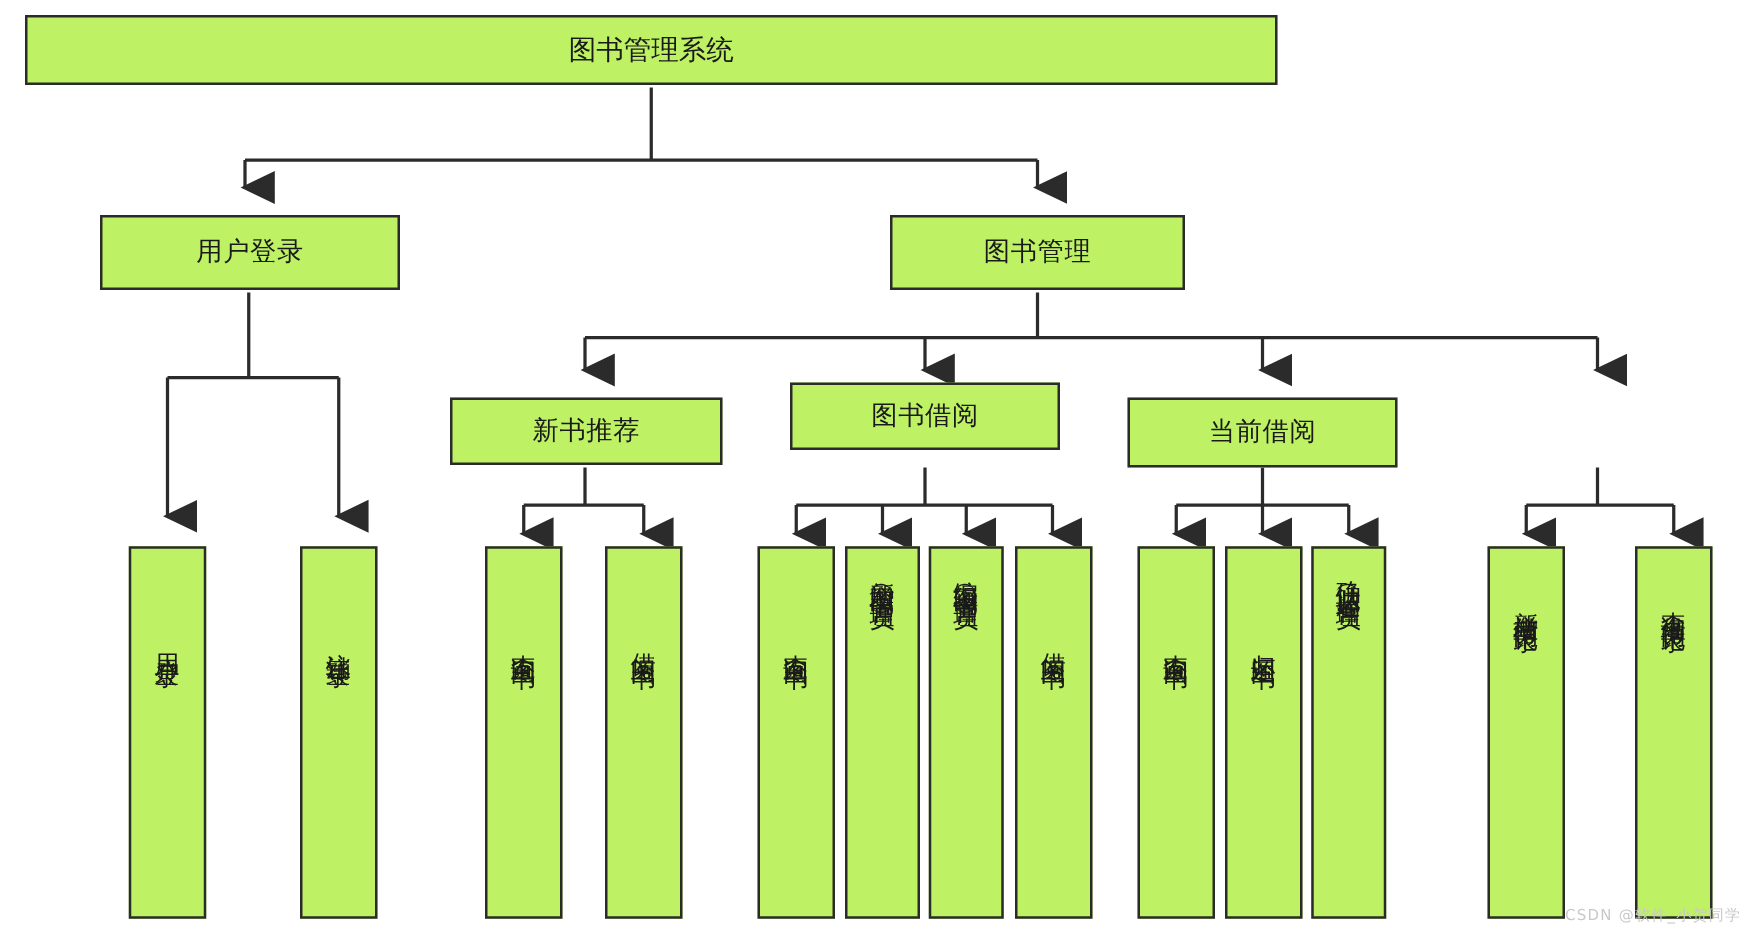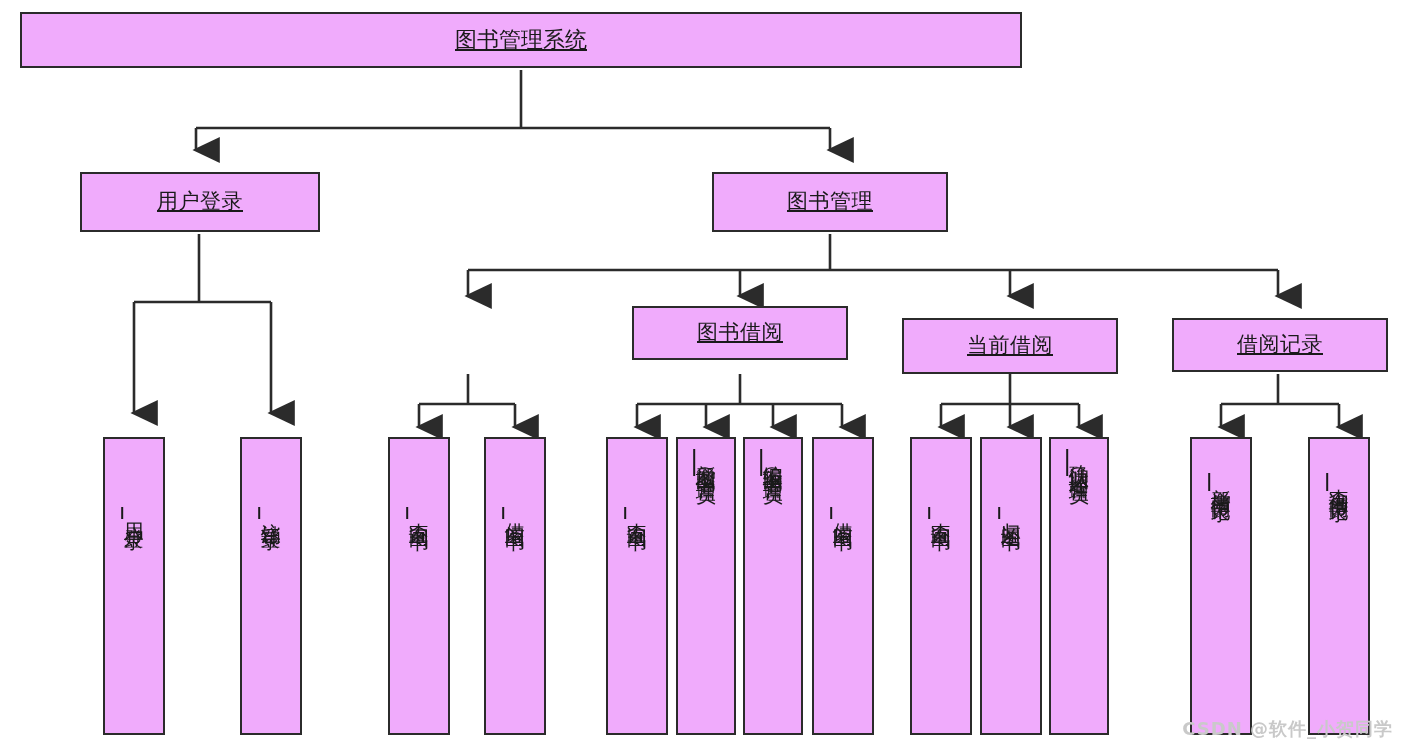--- a/index.html
+++ b/index.html
@@ -21,28 +21,27 @@
     position: absolute;
     left: 0;
     top: 0;
     width: 1405px;
     height: 747px;
     pointer-events: none;
   }
   .node {
     position: absolute;
     box-sizing: border-box;
-    background: #f0abfc;
+    background: #bef264;
     border: 2.5px solid #2b2b2b;
     display: flex;
     align-items: center;
     justify-content: center;
     color: #1a1a1a;
     text-align: center;
-    text-decoration: underline;
   }
   .node.h {
     font-size: 21px;
     letter-spacing: 0.5px;
     line-height: 1.1;
   }
   .node.root {
     font-size: 22px;
   }
   .node.leaf {
@@ -61,25 +60,24 @@
   .leaf-short .vtext {
     margin-top: 62px;
   }
   .leaf-tall .vtext {
     margin-top: 4px;
   }
   .watermark {
     position: absolute;
     right: 12px;
     bottom: 6px;
-    font-size: 18px;
+    font-size: 12px;
     color: #c9c9c9;
     letter-spacing: 1px;
     white-space: nowrap;
-    font-weight: bold;
   }
 </style>
 </head>
 <body>
 
 <div id="canvas">
 
   <svg class="wires" viewBox="0 0 1405 747">
     <defs>
       <marker id="arrow" viewBox="0 0 12 12" refX="6" refY="10" markerWidth="11" markerHeight="11" orient="auto">
@@ -129,23 +127,23 @@
       <path d="M 1221 404 L 1221 427" marker-end="url(#arrow)"></path>
       <path d="M 1339 404 L 1339 427" marker-end="url(#arrow)"></path>
     </g>
   </svg>
 
   <div class="node root" style="left:20px; top:12px; width:1002px; height:56px;">图书管理系统</div>
 
   <div class="node h" style="left:80px; top:172px; width:240px; height:60px;">用户登录</div>
   <div class="node h" style="left:712px; top:172px; width:236px; height:60px;">图书管理</div>
 
+  <div class="node h" style="left:360px; top:318px; width:218px; height:54px;">新书推荐</div>
   <div class="node h" style="left:632px; top:306px; width:216px; height:54px;">图书借阅</div>
   <div class="node h" style="left:902px; top:318px; width:216px; height:56px;">当前借阅</div>
-  <div class="node h" style="left:1172px; top:318px; width:216px; height:54px;">借阅记录</div>
 
   <div class="node leaf leaf-short" style="left:103px; top:437px; width:62px; height:298px;">
     <span class="vtext">用户登录</span>
   </div>
   <div class="node leaf leaf-short" style="left:240px; top:437px; width:62px; height:298px;">
     <span class="vtext">注销登录</span>
   </div>
 
   <div class="node leaf leaf-short" style="left:388px; top:437px; width:62px; height:298px;">
     <span class="vtext">查询图书</span>

